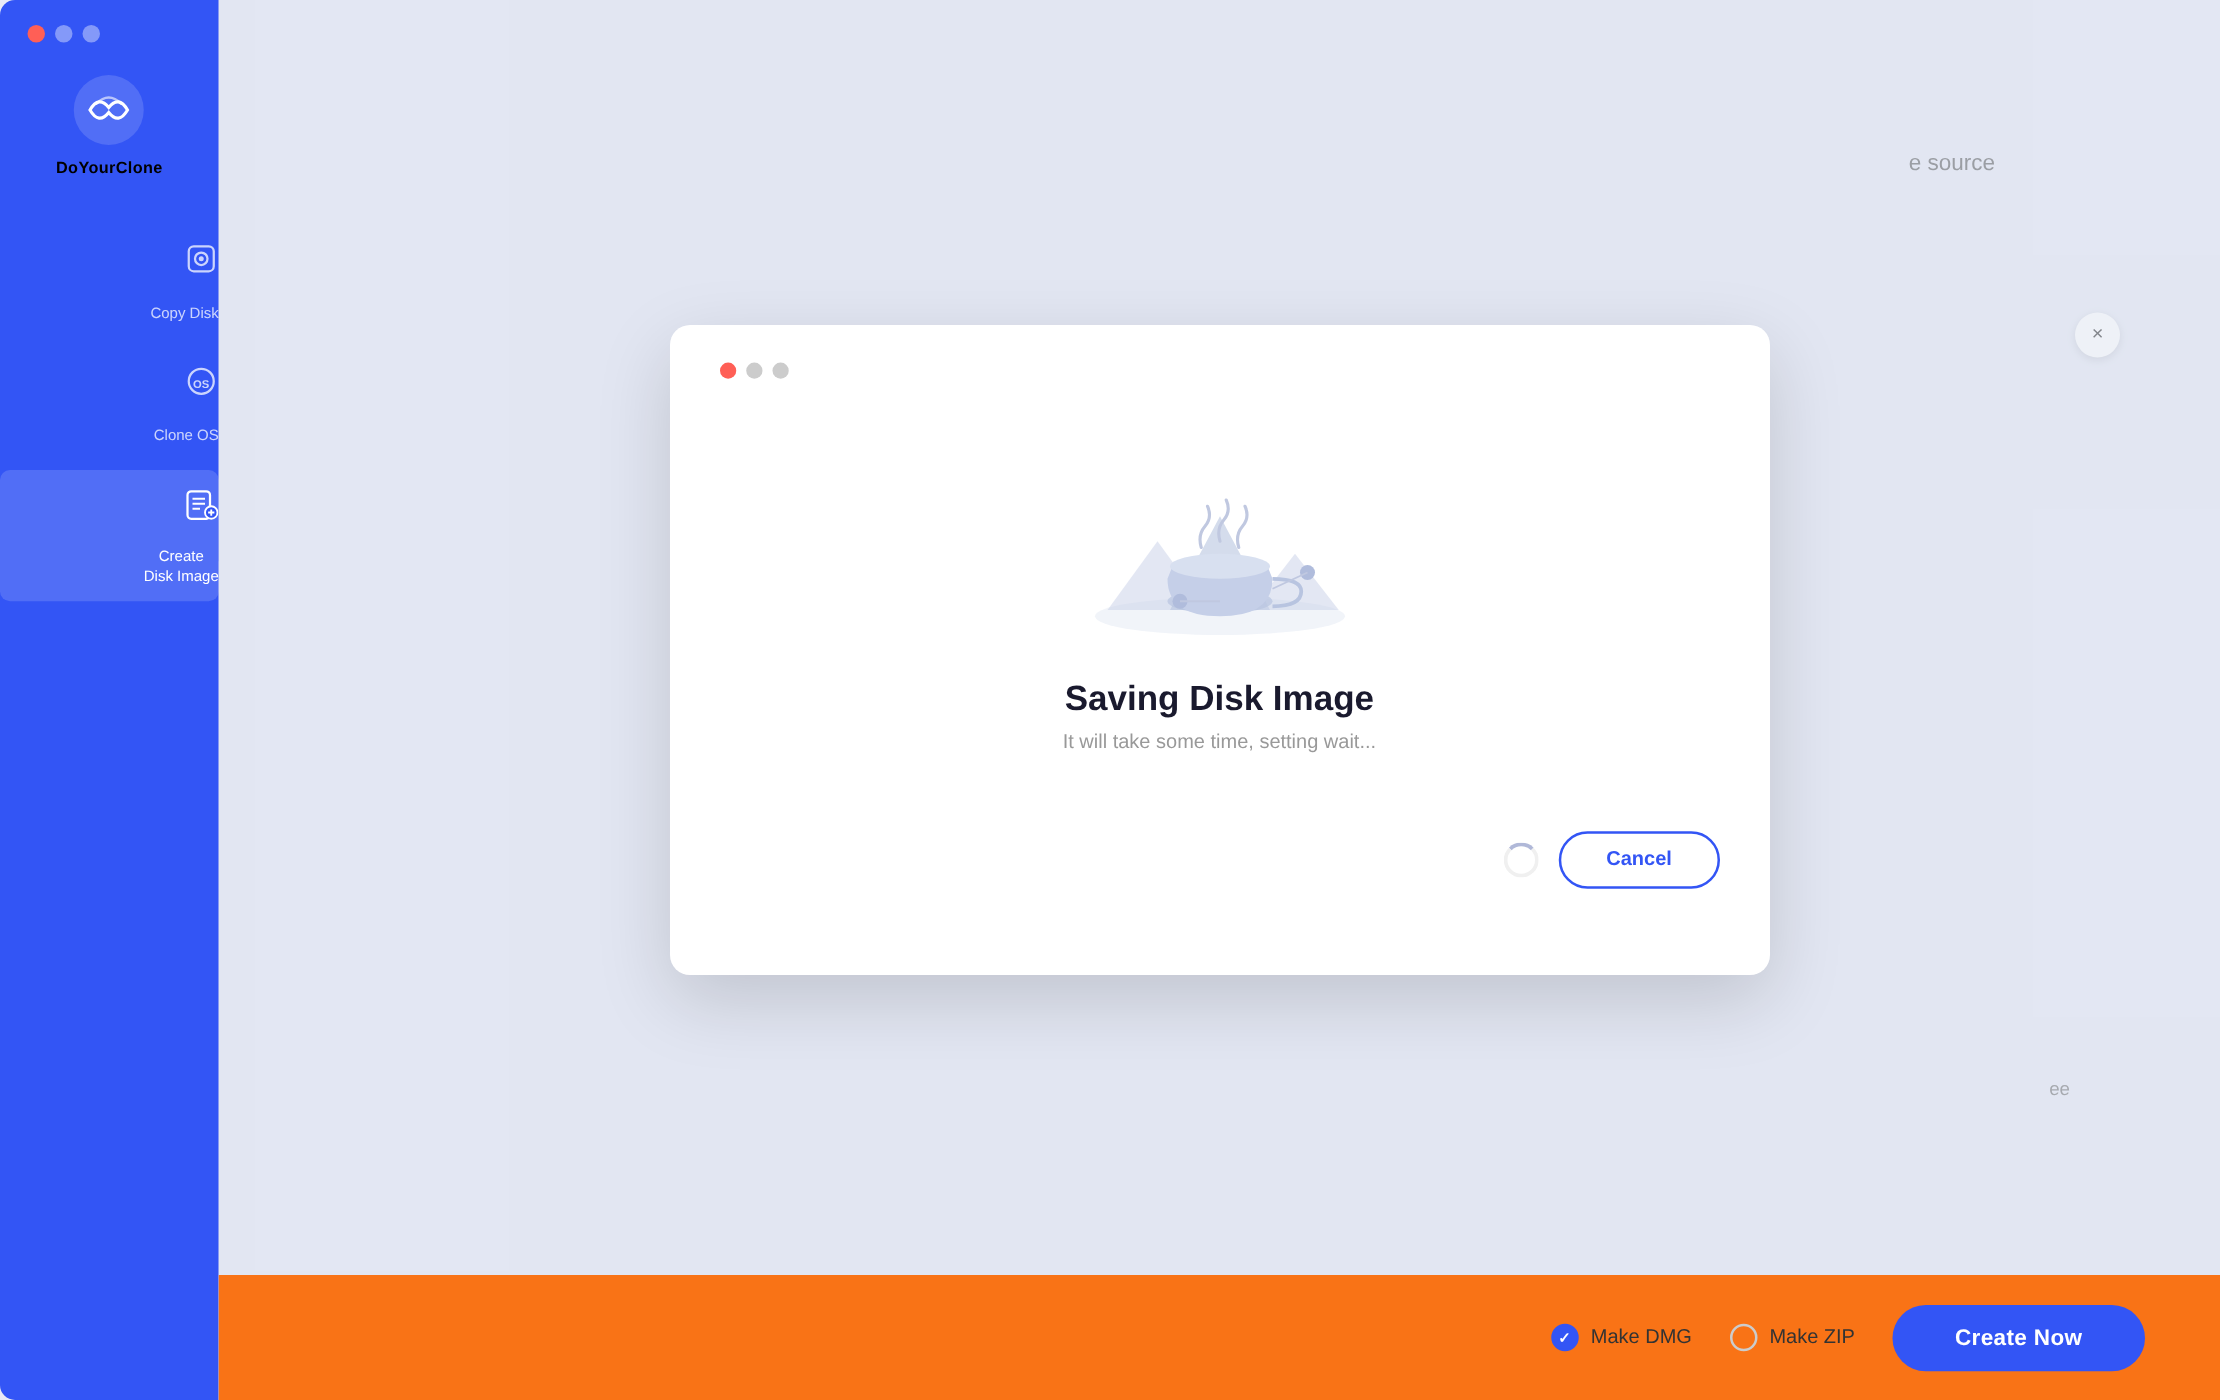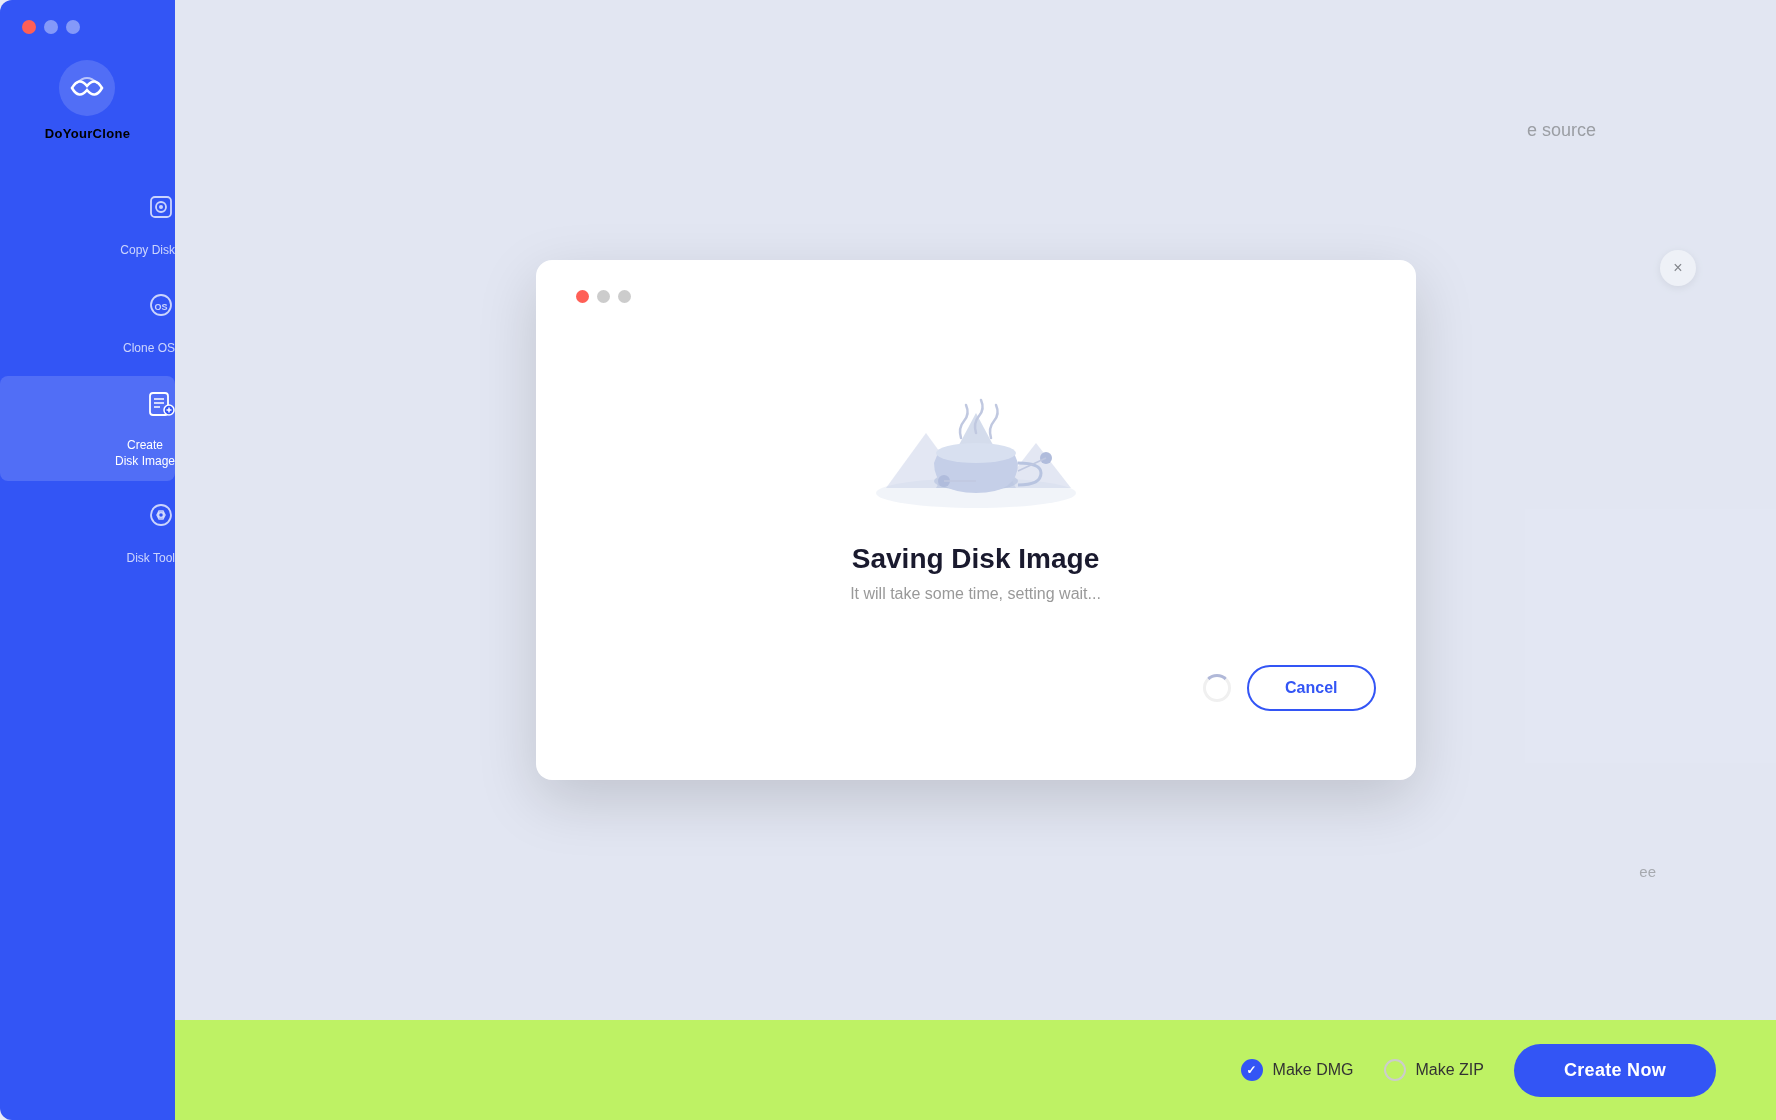--- a/index.html
+++ b/index.html
@@ -156,21 +156,21 @@
       font-size: 15px;
     }
 
     
     .bottom-bar {
       position: absolute;
       bottom: 0;
       left: 0;
       right: 0;
       height: 100px;
-      background: #bef264;
+      background: #f97316;
       display: flex;
       align-items: center;
       justify-content: flex-end;
       padding: 0 60px;
       gap: 30px;
     }
 
     .radio-option {
       display: flex;
       align-items: center;
@@ -379,28 +379,20 @@
         <line x1="7" y1="11" x2="17" y2="11" stroke="white" stroke-width="1.5"></line>
         <line x1="7" y1="15" x2="17" y2="15" stroke="white" stroke-width="1.5"></line>
         <line x1="7" y1="19" x2="13" y2="19" stroke="white" stroke-width="1.5"></line>
         <circle cx="22" cy="22" r="5" fill="#3355f5" stroke="white" stroke-width="1.5"></circle>
         <line x1="22" y1="19.5" x2="22" y2="24.5" stroke="white" stroke-width="1.5"></line>
         <line x1="19.5" y1="22" x2="24.5" y2="22" stroke="white" stroke-width="1.5"></line>
       </svg>
       <span class="sidebar-item-label">Create<br>Disk Image</span>
     </div>
 
-    <div class="sidebar-item">
-      <svg viewBox="0 0 28 28" fill="none">
-        <circle cx="14" cy="14" r="10" stroke="rgba(255,255,255,0.75)" stroke-width="1.8"></circle>
-        <path d="M10 14 L12 10 L16 10 L18 14 L16 18 L12 18 Z" stroke="rgba(255,255,255,0.75)" stroke-width="1.5" fill="none"></path>
-        <circle cx="14" cy="14" r="2.5" stroke="rgba(255,255,255,0.75)" stroke-width="1.5"></circle>
-      </svg>
-      <span class="sidebar-item-label">Disk Tool</span>
-    </div>
   </div>
 </div>
 
 <div class="main-content">
   <div class="bg-panel">
     <span class="bg-source-label">e source</span>
     <div class="bg-close-btn">×</div>
     <span class="bg-select-text">ee</span>
   </div>
 

